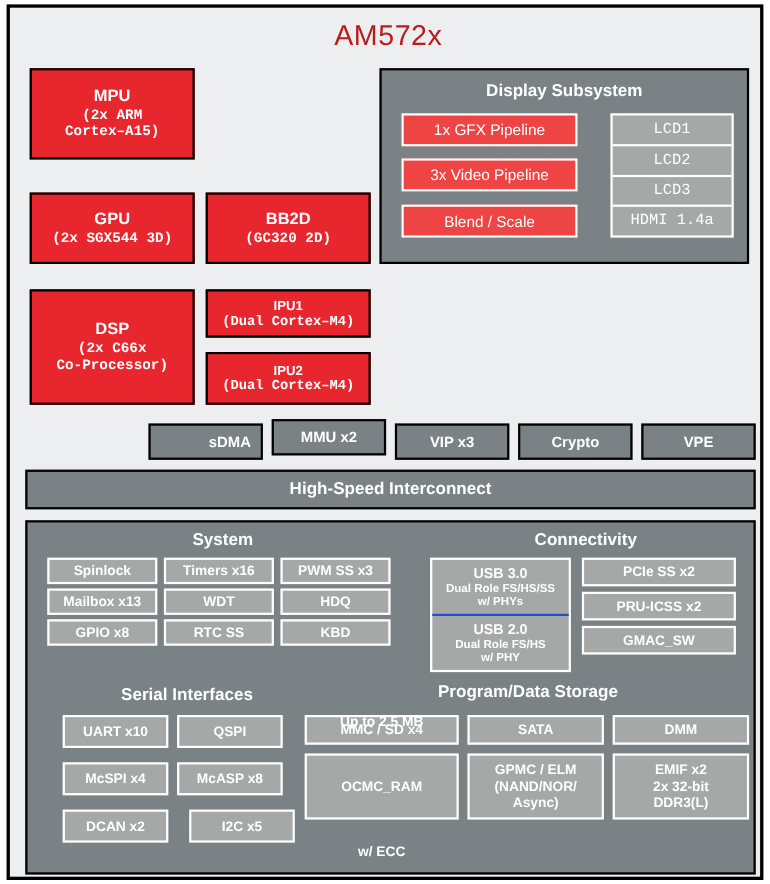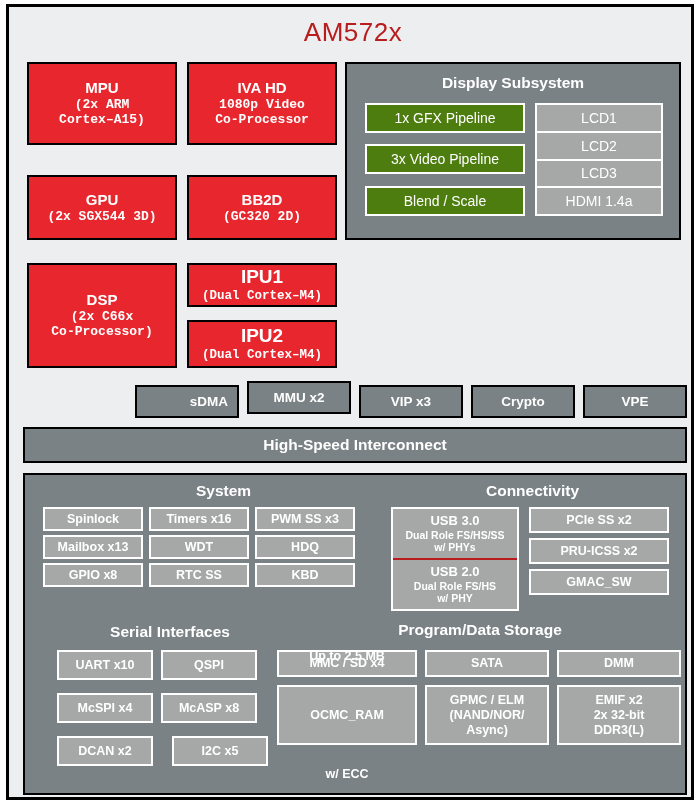--- a/index.html
+++ b/index.html
@@ -44,21 +44,21 @@
     font-weight:bold;
     display:flex;
     flex-direction:column;
     align-items:center;
     justify-content:center;
     text-align:center;
     line-height:1.18;
   }
   .red-box .ttl{font-size:15px;}
   .red-box .sub{font-size:13px;font-family:Liberation Mono, monospace;}
-  .red-box.small .ttl{font-size:19px;}
+  .red-box.small .ttl{font-size:12px;}
   .red-box.small .sub{font-size:12.5px;}
 
   
   .gray-box{
     background:#7b8285;
     border:2px solid #000;
     color:#fff;
     font-weight:bold;
     font-size:13.5px;
     display:flex;align-items:center;justify-content:center;
@@ -89,21 +89,21 @@
     display:flex;
     flex-direction:column;
     align-items:center;
     justify-content:center;
     text-align:center;
     line-height:1.2;
   }
 
   
   .dss-box{
-    background:#4d7c0f;
+    background:#ef4444;
     border:2px solid #fff;
     color:#fff;
     font-weight:400;
     font-size:14px;
     display:flex;align-items:center;justify-content:center;
     text-align:center;
   }
   
   .stack{
     background:#a6a8a8;
@@ -121,45 +121,40 @@
 
   .usb-stack{
     background:#a6a8a8;
     border:2px solid #fff;
     display:flex;flex-direction:column;
   }
   .usb-stack > div{
     flex:1 1 0;
     display:flex;flex-direction:column;align-items:center;justify-content:center;
     color:#fff;font-weight:bold;text-align:center;line-height:1.15;
-    border-bottom:2px solid #b91c1c;
+    border-bottom:2px solid #1d4ed8;
   }
   .usb-stack > div:last-child{border-bottom:none;}
   .usb-stack .hd{font-size:13px;}
   .usb-stack .ln{font-size:10.5px;}
 </style>
 </head>
 <body>
 
 <div id="root">
   <div class="chip-frame">
 
     <div class="chip-title">AM572x</div>
 
     <div class="abs red-box" style="left:18px;top:55px;width:150px;height:83px;">
       <div class="ttl">MPU</div>
       <div class="sub">(2x ARM</div>
       <div class="sub">Cortex–A15)</div>
     </div>
 
-    <div class="abs red-box" style="left:178px;top:55px;width:150px;height:83px;">
-      <div class="ttl">IVA HD</div>
-      <div class="sub">1080p Video</div>
-      <div class="sub">Co-Processor</div>
-    </div>
 
     <div class="abs red-box" style="left:18px;top:168px;width:150px;height:65px;">
       <div class="ttl">GPU</div>
       <div class="sub">(2x SGX544 3D)</div>
     </div>
 
     <div class="abs red-box" style="left:178px;top:168px;width:150px;height:65px;">
       <div class="ttl">BB2D</div>
       <div class="sub">(GC320 2D)</div>
     </div>
@@ -180,39 +175,39 @@
       <div class="sub">(Dual Cortex–M4)</div>
     </div>
 
     <div class="abs gray-panel" style="left:336px;top:55px;width:336px;height:178px;">
       <div class="panel-heading" style="left:0;top:10px;width:332px;">Display Subsystem</div>
 
       <div class="abs dss-box" style="left:18px;top:39px;width:160px;height:30px;">1x GFX Pipeline</div>
       <div class="abs dss-box" style="left:18px;top:80px;width:160px;height:30px;">3x Video Pipeline</div>
       <div class="abs dss-box" style="left:18px;top:122px;width:160px;height:30px;">Blend / Scale</div>
 
-      <div class="abs stack" style="left:188px;top:39px;width:128px;height:113px;">
+      <div class="abs stack" style="left:208px;top:39px;width:112px;height:113px;font-family:Liberation Mono, monospace;">
         <div>LCD1</div>
         <div>LCD2</div>
         <div>LCD3</div>
         <div>HDMI 1.4a</div>
       </div>
     </div>
 
     <div class="abs gray-box" style="left:126px;top:378px;width:104px;height:33px;padding-left:44px;">sDMA</div>
     <div class="abs gray-box" style="left:238px;top:374px;width:104px;height:33px;">MMU x2</div>
     <div class="abs gray-box" style="left:350px;top:378px;width:104px;height:33px;">VIP x3</div>
     <div class="abs gray-box" style="left:462px;top:378px;width:104px;height:33px;">Crypto</div>
     <div class="abs gray-box" style="left:574px;top:378px;width:104px;height:33px;">VPE</div>
 
     <div class="abs gray-box" style="left:14px;top:420px;width:664px;height:36px;font-size:15.5px;">High-Speed Interconnect</div>
 
     <div class="abs gray-panel" style="left:14px;top:466px;width:664px;height:322px;">
 
-      <div class="panel-heading" style="left:0px;top:7px;width:355px;padding-left:21px;">System</div>
+      <div class="panel-heading" style="left:0px;top:7px;width:355px;">System</div>
 
       <div class="abs lt-box" style="left:18px;top:32px;width:100px;height:24px;">Spinlock</div>
       <div class="abs lt-box" style="left:124px;top:32px;width:100px;height:24px;">Timers x16</div>
       <div class="abs lt-box" style="left:230px;top:32px;width:100px;height:24px;">PWM SS x3</div>
 
       <div class="abs lt-box" style="left:18px;top:60px;width:100px;height:24px;">Mailbox x13</div>
       <div class="abs lt-box" style="left:124px;top:60px;width:100px;height:24px;">WDT</div>
       <div class="abs lt-box" style="left:230px;top:60px;width:100px;height:24px;">HDQ</div>
 
       <div class="abs lt-box" style="left:18px;top:88px;width:100px;height:24px;">GPIO x8</div>

